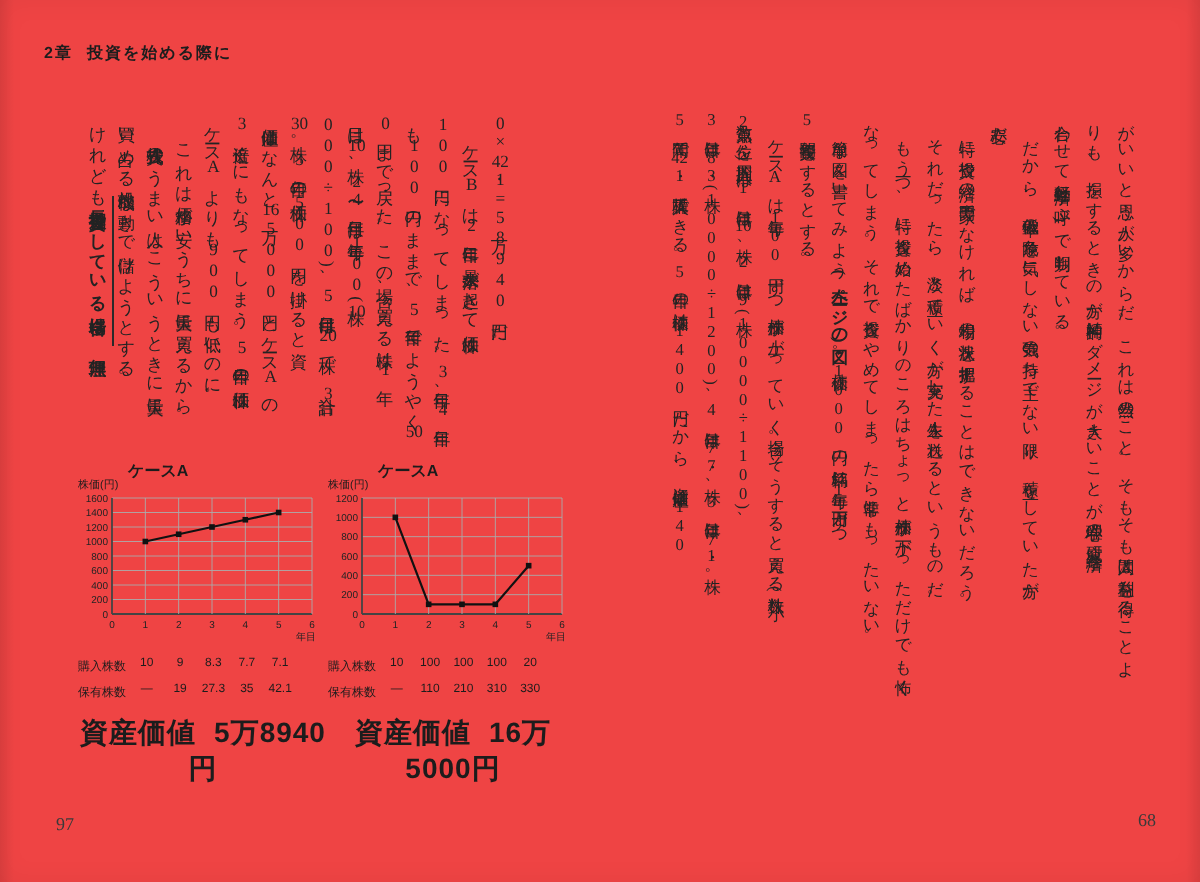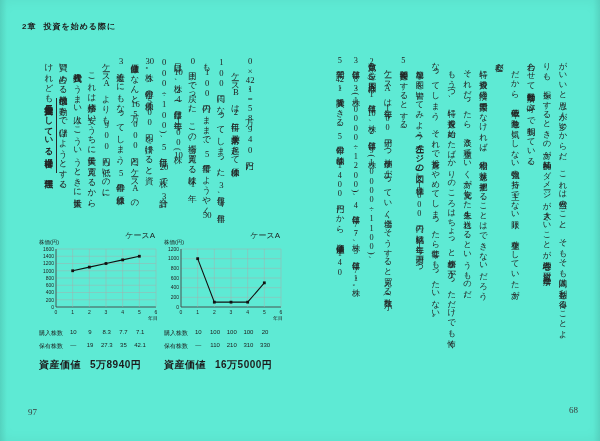--- a/index.html
+++ b/index.html
@@ -1,17 +1,17 @@
 <!DOCTYPE html>
 <html lang="ja"><head>
 <meta charset="utf-8">
 <style>
   html,body{margin:0;padding:0;background:#e8e8e6;}
   .spread{
-    position:relative;width:600px;height:441px;background:#5eead4;overflow:hidden;
+    position:relative;width:600px;height:441px;background:#ef4444;overflow:hidden;
     font-family:"Liberation Serif","DejaVu Serif",serif;color:#232323;
     box-shadow:inset 0 0 14px rgba(0,0,0,.05);
   }
   .spread::before{content:"";position:absolute;left:0;top:0;bottom:0;width:7px;
     background:linear-gradient(90deg,rgba(0,0,0,.08),rgba(0,0,0,0));pointer-events:none;}
   .spread::after{content:"";position:absolute;right:0;top:0;bottom:0;width:7px;
     background:linear-gradient(270deg,rgba(0,0,0,.07),rgba(0,0,0,0));pointer-events:none;}
 
   .running-head{position:absolute;left:22px;top:21px;
     font-family:"Liberation Sans","DejaVu Sans",sans-serif;font-weight:bold;
@@ -30,30 +30,30 @@
 
   .pagenum{position:absolute;font-family:Liberation Serif, serif;
     font-size:9px;color:#3a3a3a;}
   .pn-left{left:28px;top:407px;}
   .pn-right{right:22px;top:405px;}
 
   .chart{position:absolute;top:230px;width:125px;
     font-family:"Liberation Sans","DejaVu Sans",sans-serif;color:#1c1c1c;}
   .chart-a{left:39px;}
   .chart-b{left:164px;}
-  .chart-title{position:absolute;top:0;left:15px;width:101px;text-align:right;
-    font-size:8px;font-weight:normal;}
+  .chart-title{position:absolute;top:0;left:25px;width:101px;text-align:left;
+    font-size:8px;font-weight:bold;}
   .chart-ylabel{position:absolute;top:9px;left:0;font-size:5.5px;}
   .chart-svg{position:absolute;top:15px;left:0;}
   .chart-table{position:absolute;top:99px;left:0;width:125px;font-size:6px;}
   .trow{display:flex;margin-bottom:3.5px;}
   .tlabel{width:26px;}
   .tcell{width:16.7px;text-align:center;}
-  .chart-footer{position:absolute;top:128px;left:0;width:125px;text-align:left;
-    font-size:10px;font-weight:bold;letter-spacing:.5px;}
+  .chart-footer{position:absolute;top:128px;left:0;width:125px;text-align:center;
+    font-size:14px;font-weight:bold;letter-spacing:.5px;}
   .chart-footer .flabel{margin-right:9px;}
 </style>
 </head>
 <body>
 
 <div class="spread">
 
   <div class="running-head">
     <span class="chap">2章</span><span>投資を始める際に</span>
   </div>

